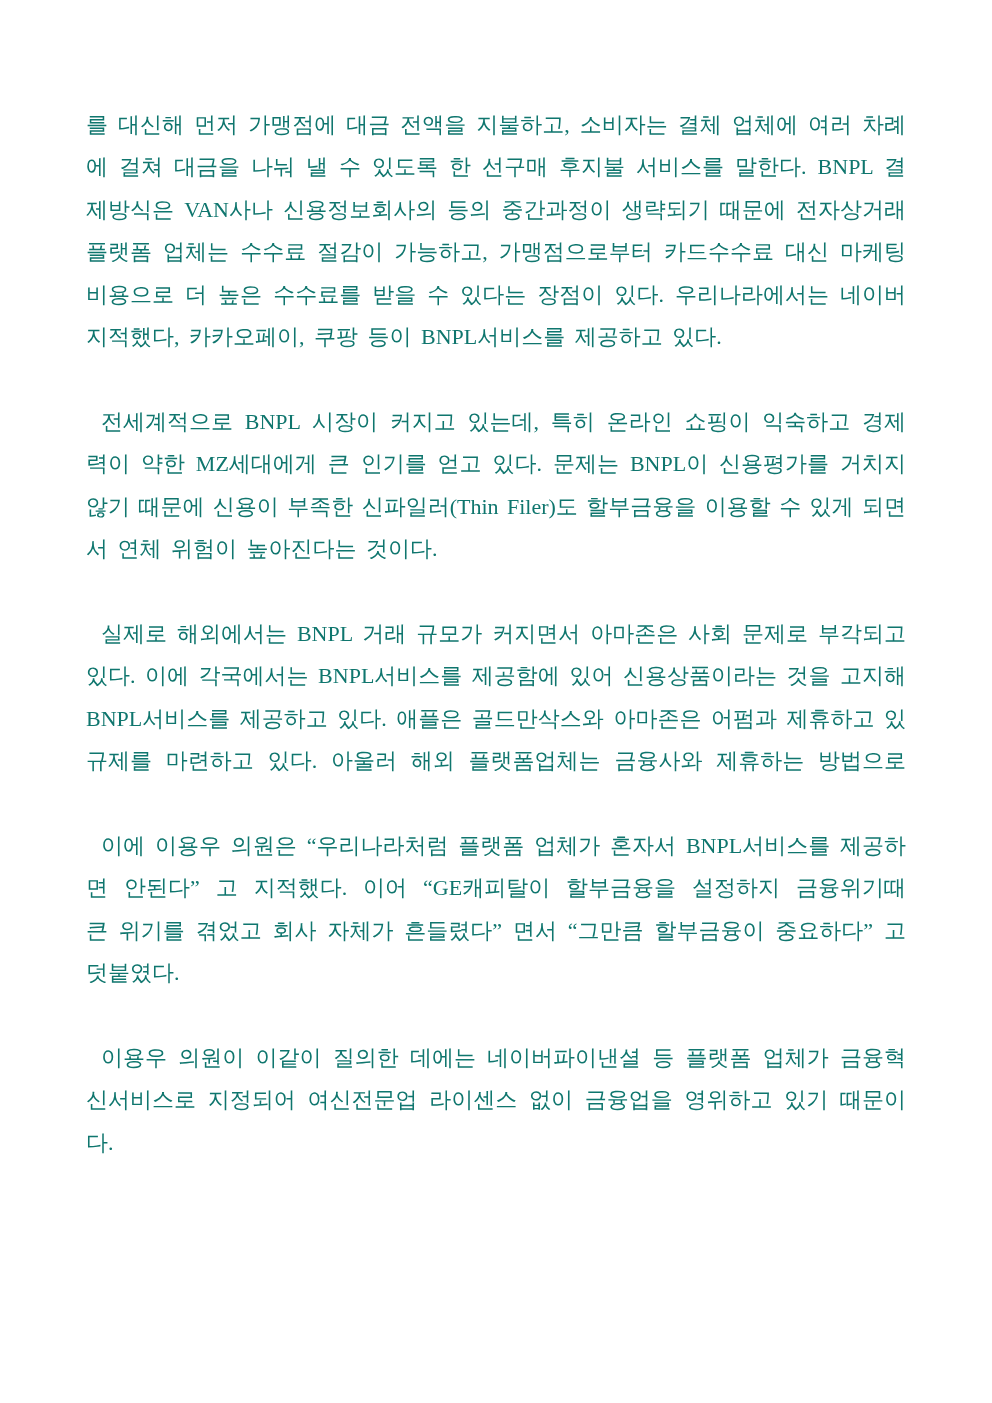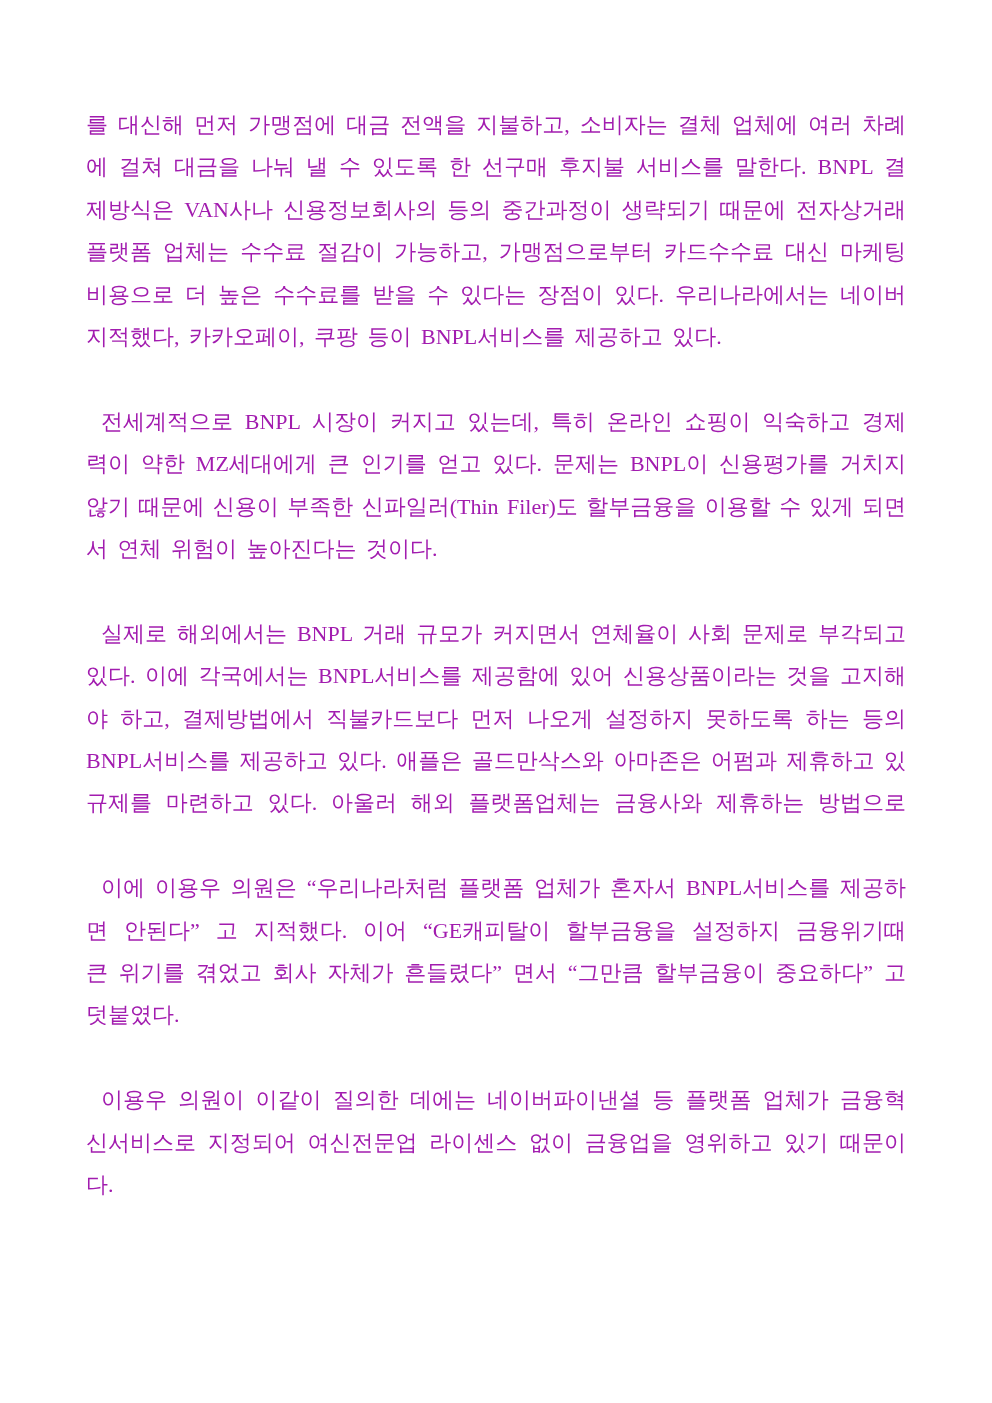--- a/index.html
+++ b/index.html
@@ -19,21 +19,21 @@
     background: #ffffff;
     overflow: hidden;
   }
   .text-block {
     position: absolute;
     left: 86px;
     top: 104px;
     width: 820px;
     font-size: 22px;
     line-height: 42.4px;
-    color: #a21caf;
+    color: #0f766e;
   }
   .paragraph {
     margin: 0 0 42.4px 0;
   }
   .paragraph:last-child {
     margin-bottom: 0;
     font-family: Liberation Serif, serif;
   }
   .line {
     text-align: justify;
@@ -62,23 +62,22 @@
         <div class="line">비용으로 더 높은 수수료를 받을 수 있다는 장점이 있다. 우리나라에서는 네이버</div>
         <div class="line last">지적했다, 카카오페이, 쿠팡 등이 BNPL서비스를 제공하고 있다.</div>
       </div>
       <div class="paragraph">
         <div class="line indent">전세계적으로 BNPL 시장이 커지고 있는데, 특히 온라인 쇼핑이 익숙하고 경제</div>
         <div class="line">력이 약한 MZ세대에게 큰 인기를 얻고 있다. 문제는 BNPL이 신용평가를 거치지</div>
         <div class="line">않기 때문에 신용이 부족한 신파일러(Thin Filer)도 할부금융을 이용할 수 있게 되면</div>
         <div class="line last">서 연체 위험이 높아진다는 것이다.</div>
       </div>
       <div class="paragraph">
-        <div class="line indent">실제로 해외에서는 BNPL 거래 규모가 커지면서 연체율이 사회 문제로 부각되고</div>
+        <div class="line indent">실제로 해외에서는 BNPL 거래 규모가 커지면서 아마존은 사회 문제로 부각되고</div>
         <div class="line">있다. 이에 각국에서는 BNPL서비스를 제공함에 있어 신용상품이라는 것을 고지해</div>
-        <div class="line">야 하고, 결제방법에서 직불카드보다 먼저 나오게 설정하지 못하도록 하는 등의</div>
         <div class="line">BNPL서비스를 제공하고 있다. 애플은 골드만삭스와 아마존은 어펌과 제휴하고 있</div>
         <div class="line">규제를 마련하고 있다. 아울러 해외 플랫폼업체는 금융사와 제휴하는 방법으로</div>
       </div>
       <div class="paragraph">
         <div class="line indent">이에 이용우 의원은 “우리나라처럼 플랫폼 업체가 혼자서 BNPL서비스를 제공하</div>
         <div class="line">면 안된다” 고 지적했다. 이어  “GE캐피탈이 할부금융을 설정하지 금융위기때</div>
         <div class="line">큰 위기를 겪었고 회사 자체가 흔들렸다” 면서  “그만큼 할부금융이 중요하다” 고</div>
         <div class="line last">덧붙였다.</div>
       </div>
       <div class="paragraph">

